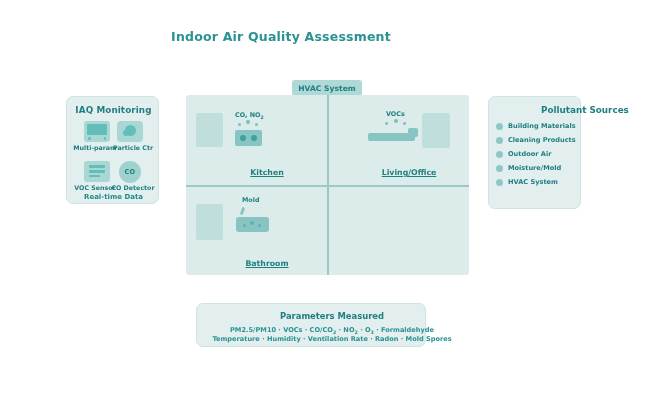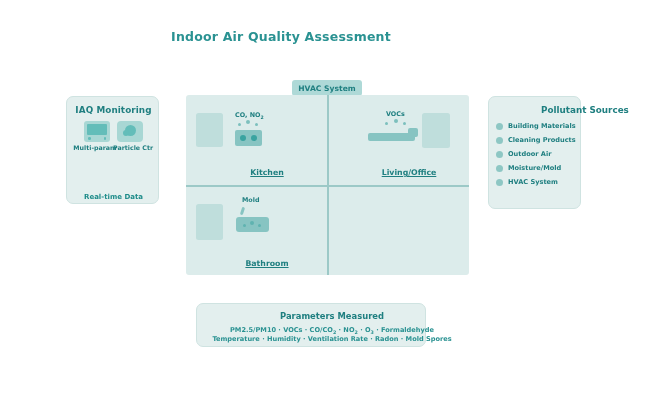--- a/index.html
+++ b/index.html
@@ -198,20 +198,36 @@
       </div>
       <div class="sensor-slot b">
         <div class="ico-particle">
           <div class="blob"></div>
         </div>
       </div>
       <div class="sensor-label a">Multi-param</div>
       <div class="sensor-label b">Particle Ctr</div>
     </div>
 
+    <div class="sensor-row" id="sensor-row-2">
+      <div class="sensor-slot a">
+        <div class="ico-voc">
+          <i class="l1"></i>
+          <i class="l2"></i>
+          <i class="l3"></i>
+        </div>
+      </div>
+      <div class="sensor-slot b">
+        <div class="ico-co">
+          <span>CO</span>
+        </div>
+      </div>
+      <div class="sensor-label a">VOC Sensor</div>
+      <div class="sensor-label b">CO Detector</div>
+    </div>
 
     <div id="realtime-data">Real-time Data</div>
   </div>
 
   <div class="panel" id="sources-panel">
     <div id="sources-title">Pollutant Sources</div>
     <div id="sources-list">
         <div class="src-item">
           <span class="src-bullet" style="background: rgb(142, 199, 196);"></span>
           <span class="src-label">Building Materials</span>

